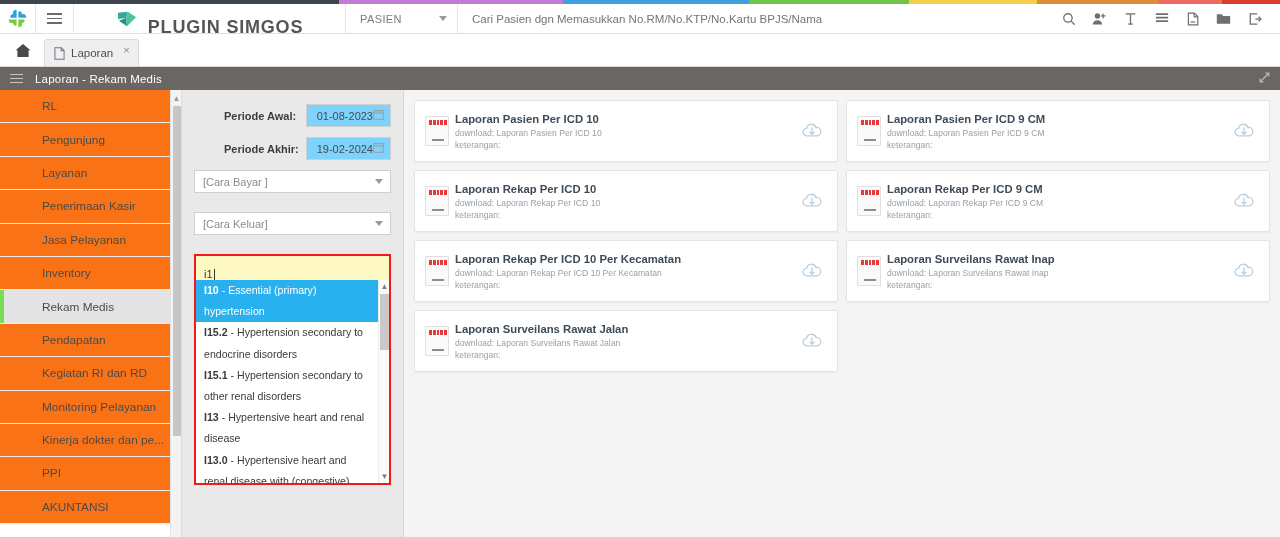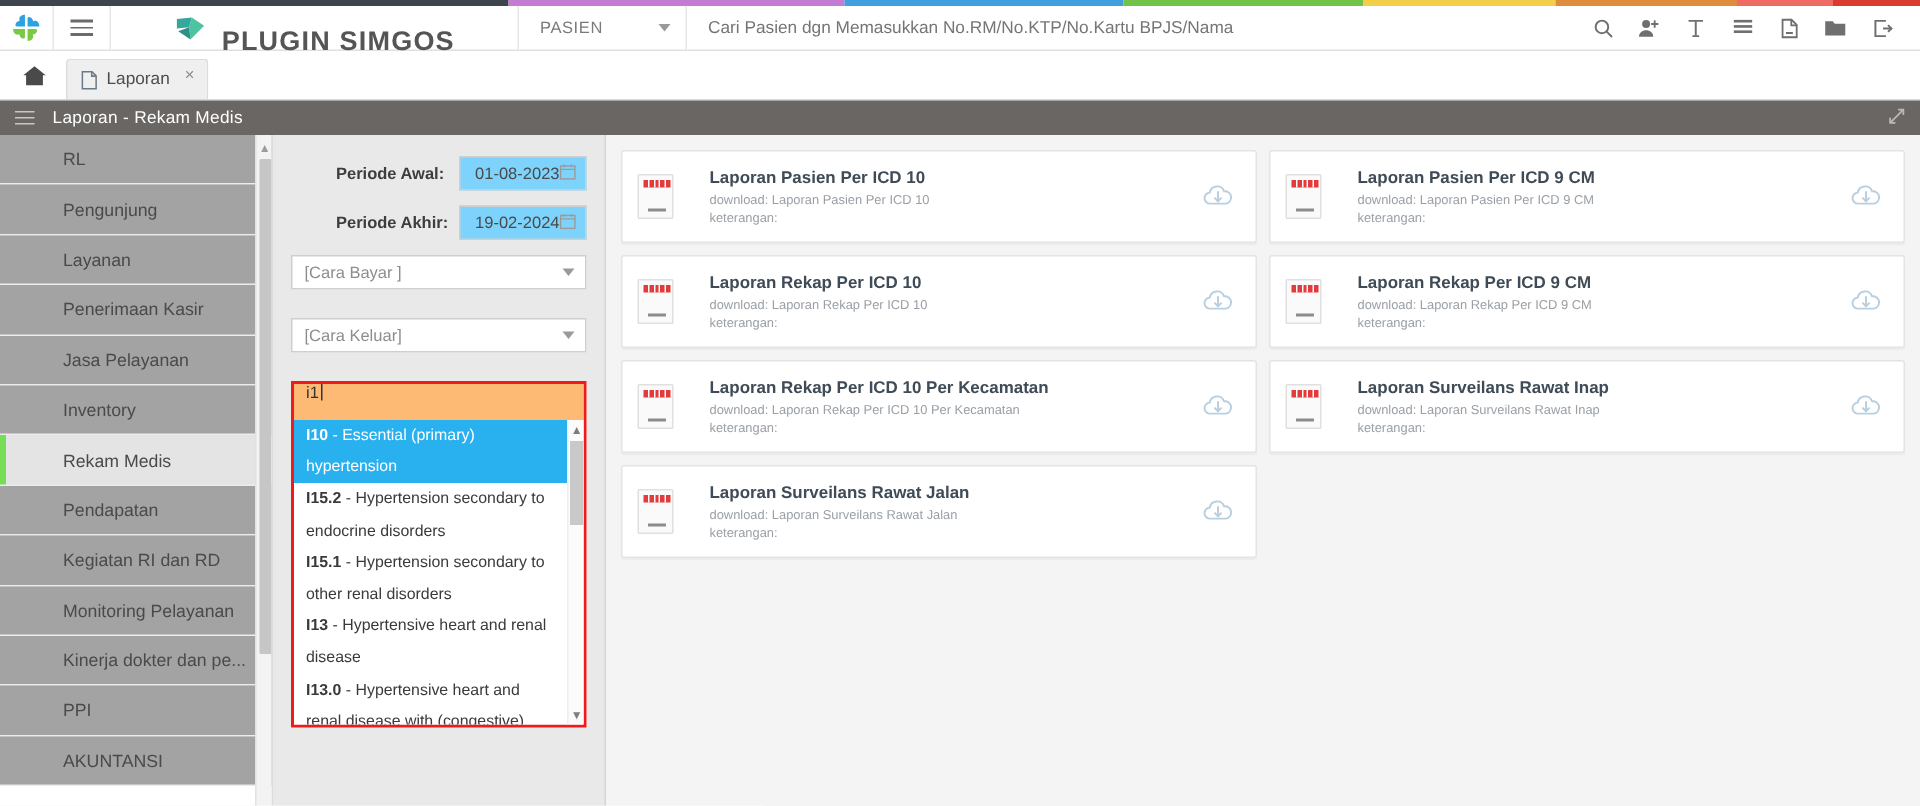--- a/index.html
+++ b/index.html
@@ -95,21 +95,21 @@
   .body-wrap { display: flex; height: 481px; width: 1280px; background: #f4f4f4; }
 
   
   .sidebar {
     width: 182px; flex: 0 0 182px; background: #ffffff; position: relative;
     border-right: 1px solid #dcdcdc; overflow: hidden;
   }
   .side-item {
     height: 33.4px; display: flex; align-items: center; padding-left: 42px;
     border-bottom: 1px solid #ececec; font-size: 11.8px; color: #4a4a4a;
-    cursor: pointer; position: relative; background: #a3a3a3;
+    cursor: pointer; position: relative; background: #f97316;
   }
   .side-item.active { background: #e4e4e4; }
   .side-item.active::before {
     content: ""; position: absolute; left: 0; top: 0; bottom: 0; width: 4px; background: #77dd55;
   }
   .side-scrollbar {
     position: absolute; right: 0; top: 0; width: 11px; height: 100%;
     background: #f3f3f3; border-left: 1px solid #e2e2e2;
   }
   .side-arrow {
@@ -142,22 +142,22 @@
     display: flex; align-items: center; justify-content: space-between; padding: 0 7px 0 8px;
     cursor: pointer;
   }
   .fselect span { font-size: 11px; color: #8d8d8d; }
 
   .combo-wrap {
     border: 2px solid #ef1b1b; background: #fff; position: relative;
     height: 231px; margin-top: 12px;
   }
   .combo-input {
-    height: 24px; border-bottom: 0; display: flex; align-items: flex-start; padding-left: 8px;
-    background: #fdba74;
+    height: 24px; border-bottom: 0; display: flex; align-items: flex-end; padding-left: 8px;
+    background: #fef9c3;
   }
   .combo-input span { font-size: 11px; color: #333; }
   .caretbar { display: inline-block; width: 1px; height: 11px; background: #333; margin-left: 1px; vertical-align: -1px; }
 
   .combo-list {
     position: relative; height: 203px; overflow: hidden; background: #fff;
     padding-right: 11px;
   }
   .combo-opt {
     font-size: 10.6px; color: #3a3a3a; line-height: 21.2px; padding: 0 8px;
@@ -178,21 +178,21 @@
   .combo-sb .thumb {
     position: absolute; left: 1px; top: 14px; width: 9px; height: 56px;
     background: #c9c9c9; cursor: pointer;
   }
 
   
   .content { flex: 1 1 auto; padding: 10px 10px 0 10px; display: flex; gap: 8px; }
   .col { flex: 1 1 50%; display: flex; flex-direction: column; gap: 8px; }
   .card {
     background: #fff; border: 1px solid #e4e4e4; border-radius: 2px; height: 62px;
-    display: flex; align-items: center; padding: 0 14px 0 10px; gap: 24px;
+    display: flex; align-items: center; padding: 0 14px 0 10px; gap: 6px;
     box-shadow: 0 1px 1px rgba(0,0,0,.04); cursor: pointer;
   }
   .doc-ico {
     width: 24px; height: 30px; background: #fafafa; border: 1px solid #e0e0e0;
     position: relative; flex: 0 0 24px; border-radius: 1px;
   }
   .doc-ico .bar {
     position: absolute; left: 3px; top: 3px; width: 18px; height: 5px;
     background: #e23b3b;
   }

